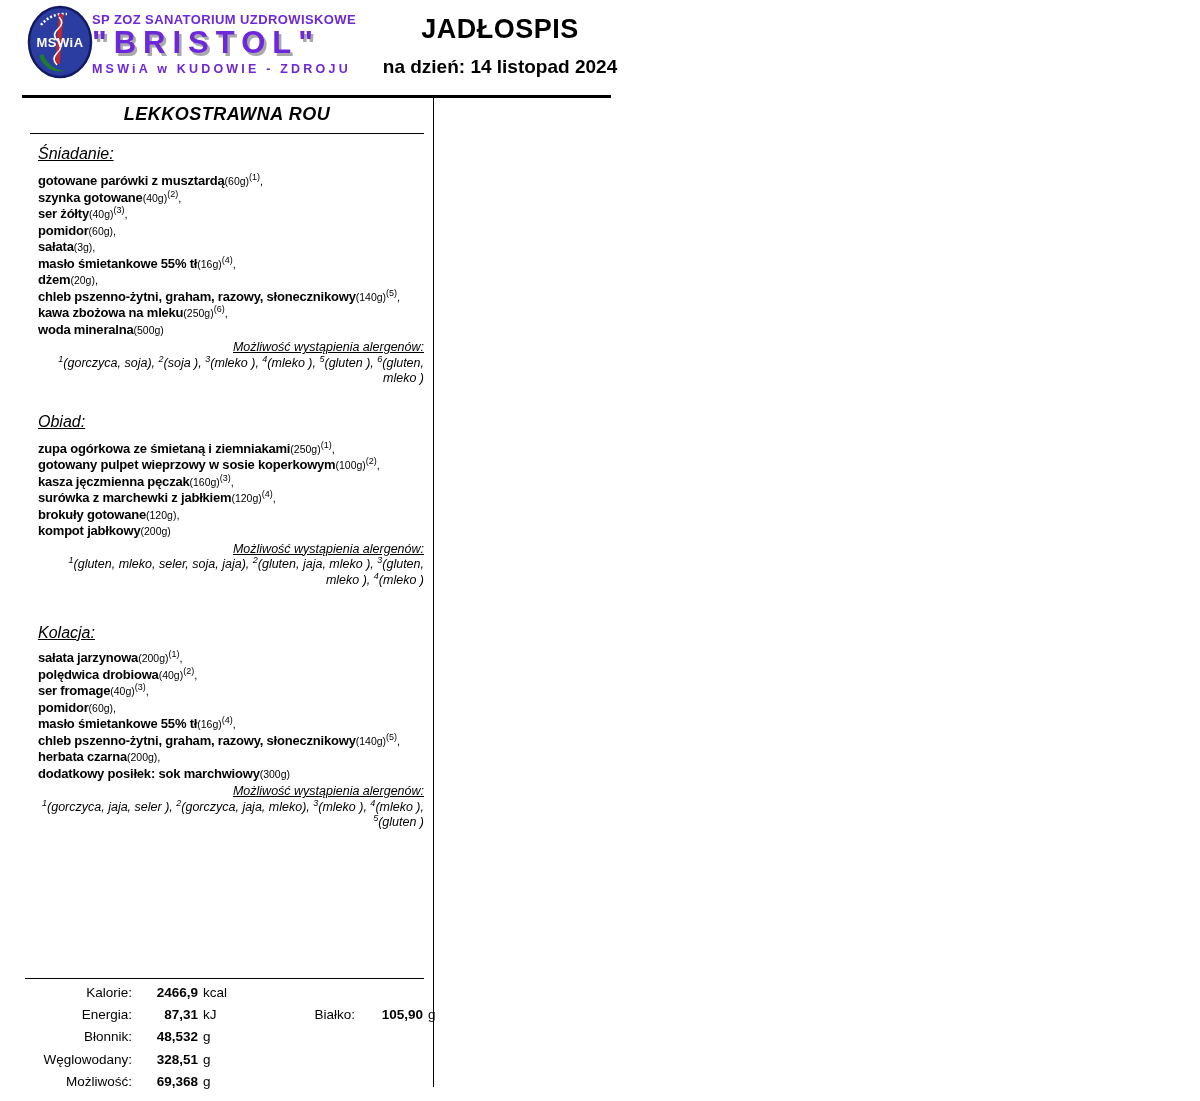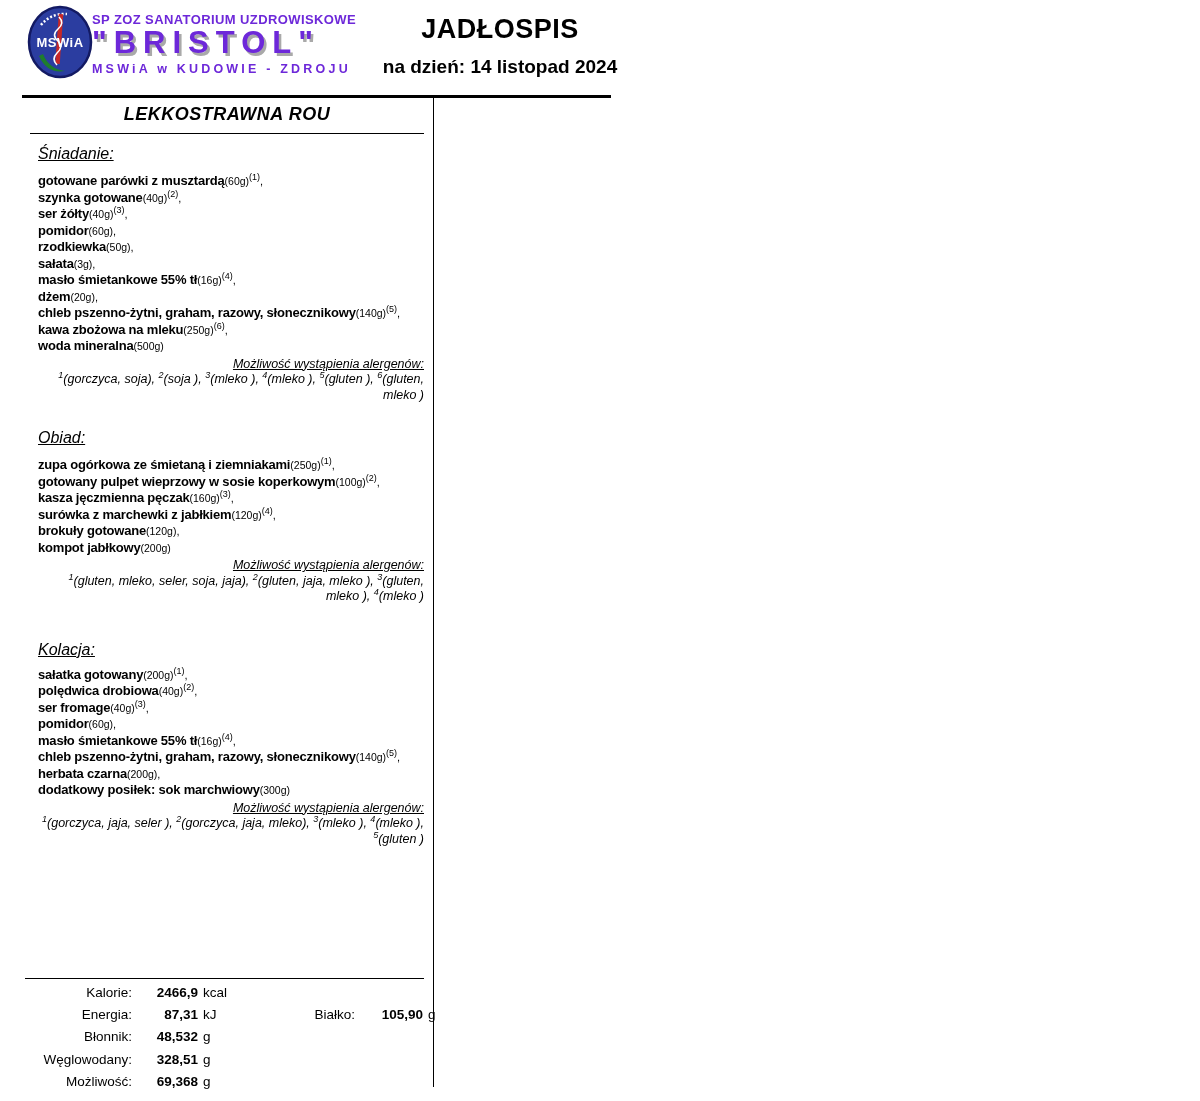--- a/index.html
+++ b/index.html
@@ -86,21 +86,20 @@
     <div class="items">
 
         <div class="item"><span class="i-name">gotowane parówki z musztardą</span><span class="i-weight">(60g)</span><sup class="i-note">(1)</sup><span class="i-tail">,</span></div>
 
         <div class="item"><span class="i-name">szynka gotowane</span><span class="i-weight">(40g)</span><sup class="i-note">(2)</sup><span class="i-tail">,</span></div>
 
         <div class="item"><span class="i-name">ser żółty</span><span class="i-weight">(40g)</span><sup class="i-note">(3)</sup><span class="i-tail">,</span></div>
 
         <div class="item"><span class="i-name">pomidor</span><span class="i-weight">(60g)</span><sup class="i-note"></sup><span class="i-tail">,</span></div>
 
-        <div class="item"><span class="i-name">rzodkiewka</span><span class="i-weight">(50g)</span><sup class="i-note"></sup><span class="i-tail">,</span></div>
 
         <div class="item"><span class="i-name">sałata</span><span class="i-weight">(3g)</span><sup class="i-note"></sup><span class="i-tail">,</span></div>
 
         <div class="item"><span class="i-name">masło śmietankowe 55% tł</span><span class="i-weight">(16g)</span><sup class="i-note">(4)</sup><span class="i-tail">,</span></div>
 
         <div class="item"><span class="i-name">dżem</span><span class="i-weight">(20g)</span><sup class="i-note"></sup><span class="i-tail">,</span></div>
 
         <div class="item"><span class="i-name">chleb pszenno-żytni, graham, razowy, słonecznikowy</span><span class="i-weight">(140g)</span><sup class="i-note">(5)</sup><span class="i-tail">,</span></div>
 
         <div class="item"><span class="i-name">kawa zbożowa na mleku</span><span class="i-weight">(250g)</span><sup class="i-note">(6)</sup><span class="i-tail">,</span></div>
@@ -134,21 +133,21 @@
       <div class="allergen-heading">Możliwość wystąpienia alergenów:</div>
       <div><sup>1</sup>(gluten, mleko, seler, soja,  jaja), <sup>2</sup>(gluten, jaja, mleko ), <sup>3</sup>(gluten,</div>
       <div>mleko ), <sup>4</sup>(mleko )</div>
     </div>
   </section>
 
   <section class="meal meal-3">
     <h2 class="meal-heading">Kolacja:</h2>
     <div class="items">
 
-        <div class="item"><span class="i-name">sałatka gotowany</span><span class="i-weight">(200g)</span><sup class="i-note">(1)</sup><span class="i-tail">,</span></div>
+        <div class="item"><span class="i-name">sałata jarzynowa</span><span class="i-weight">(200g)</span><sup class="i-note">(1)</sup><span class="i-tail">,</span></div>
 
         <div class="item"><span class="i-name">polędwica drobiowa</span><span class="i-weight">(40g)</span><sup class="i-note">(2)</sup><span class="i-tail">,</span></div>
 
         <div class="item"><span class="i-name">ser fromage</span><span class="i-weight">(40g)</span><sup class="i-note">(3)</sup><span class="i-tail">,</span></div>
 
         <div class="item"><span class="i-name">pomidor</span><span class="i-weight">(60g)</span><sup class="i-note"></sup><span class="i-tail">,</span></div>
 
         <div class="item"><span class="i-name">masło śmietankowe 55% tł</span><span class="i-weight">(16g)</span><sup class="i-note">(4)</sup><span class="i-tail">,</span></div>
 
         <div class="item"><span class="i-name">chleb pszenno-żytni, graham, razowy, słonecznikowy</span><span class="i-weight">(140g)</span><sup class="i-note">(5)</sup><span class="i-tail">,</span></div>

